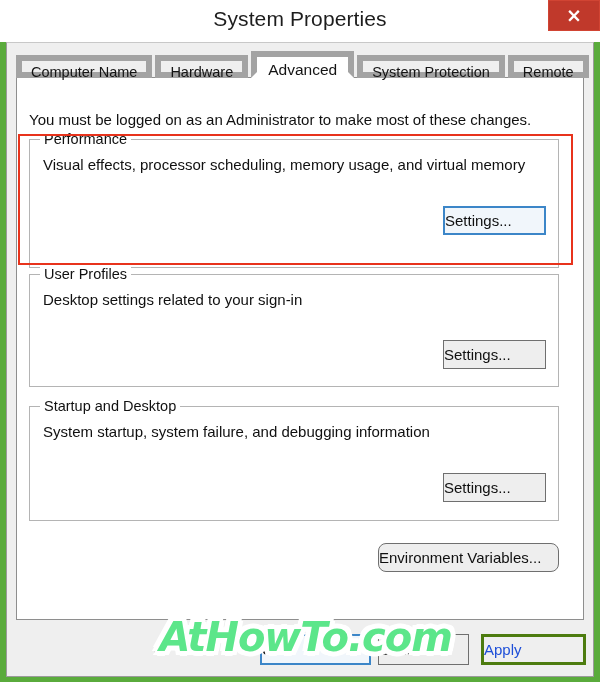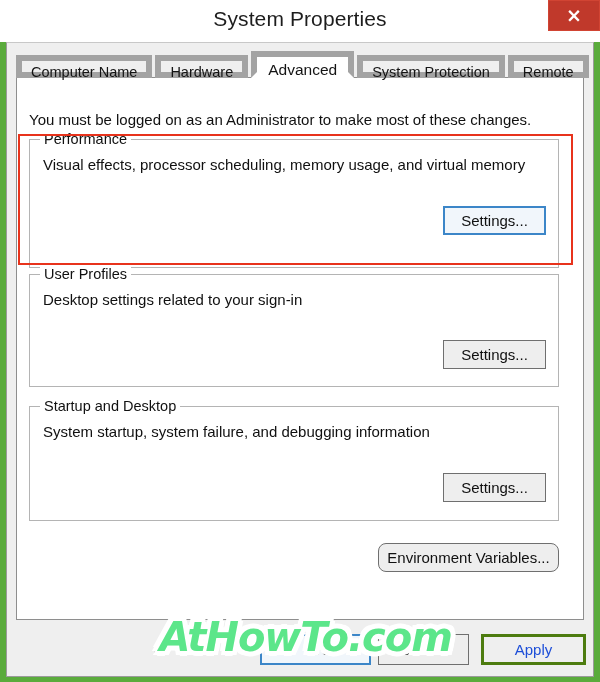--- a/index.html
+++ b/index.html
@@ -150,21 +150,20 @@
   
   .btn {
     position: absolute;
     background: #eeeeee;
     border: 1px solid #6f6f6f;
     box-sizing: border-box;
     font-size: 15px;
     color: #101010;
     display: flex;
     align-items: center;
-    justify-content: center;
     cursor: pointer;
     white-space: nowrap;
   }
   .btn.focused {
     border: 2px solid #3c86c8;
     background: #f1f6fb;
   }
   .btn.ghost {
     border: 3px solid #4d7c0f;
     background: #efefef;

